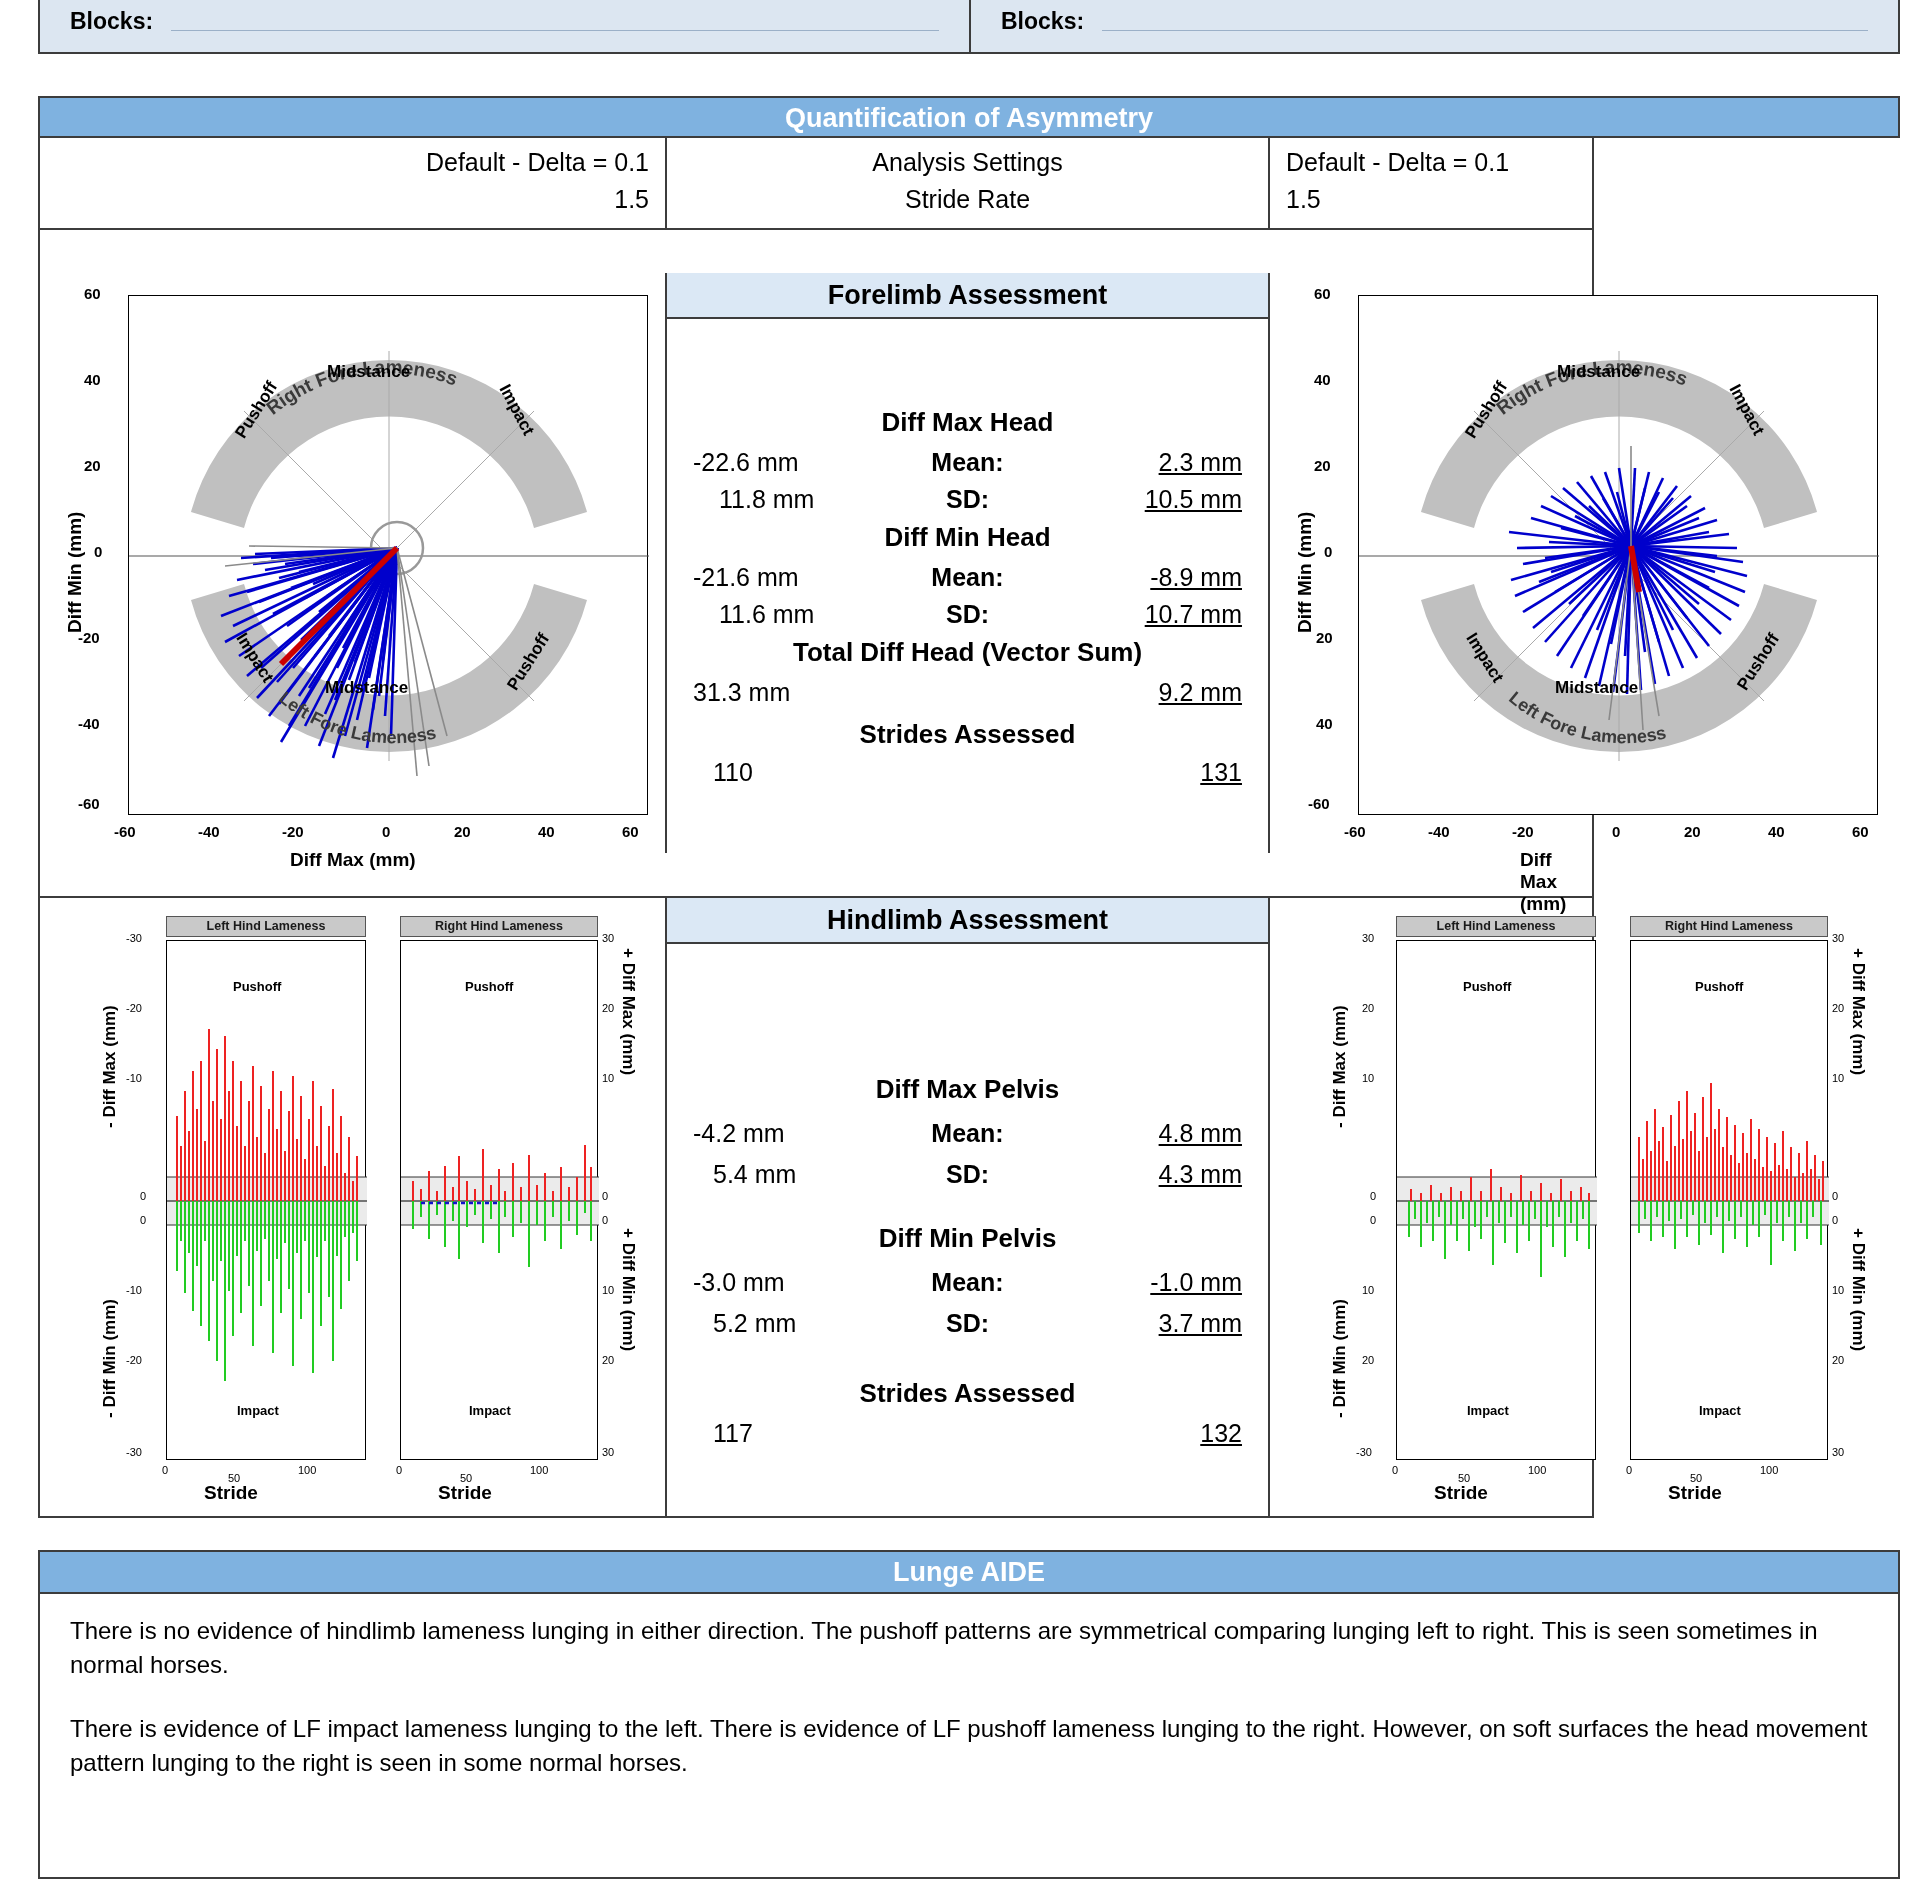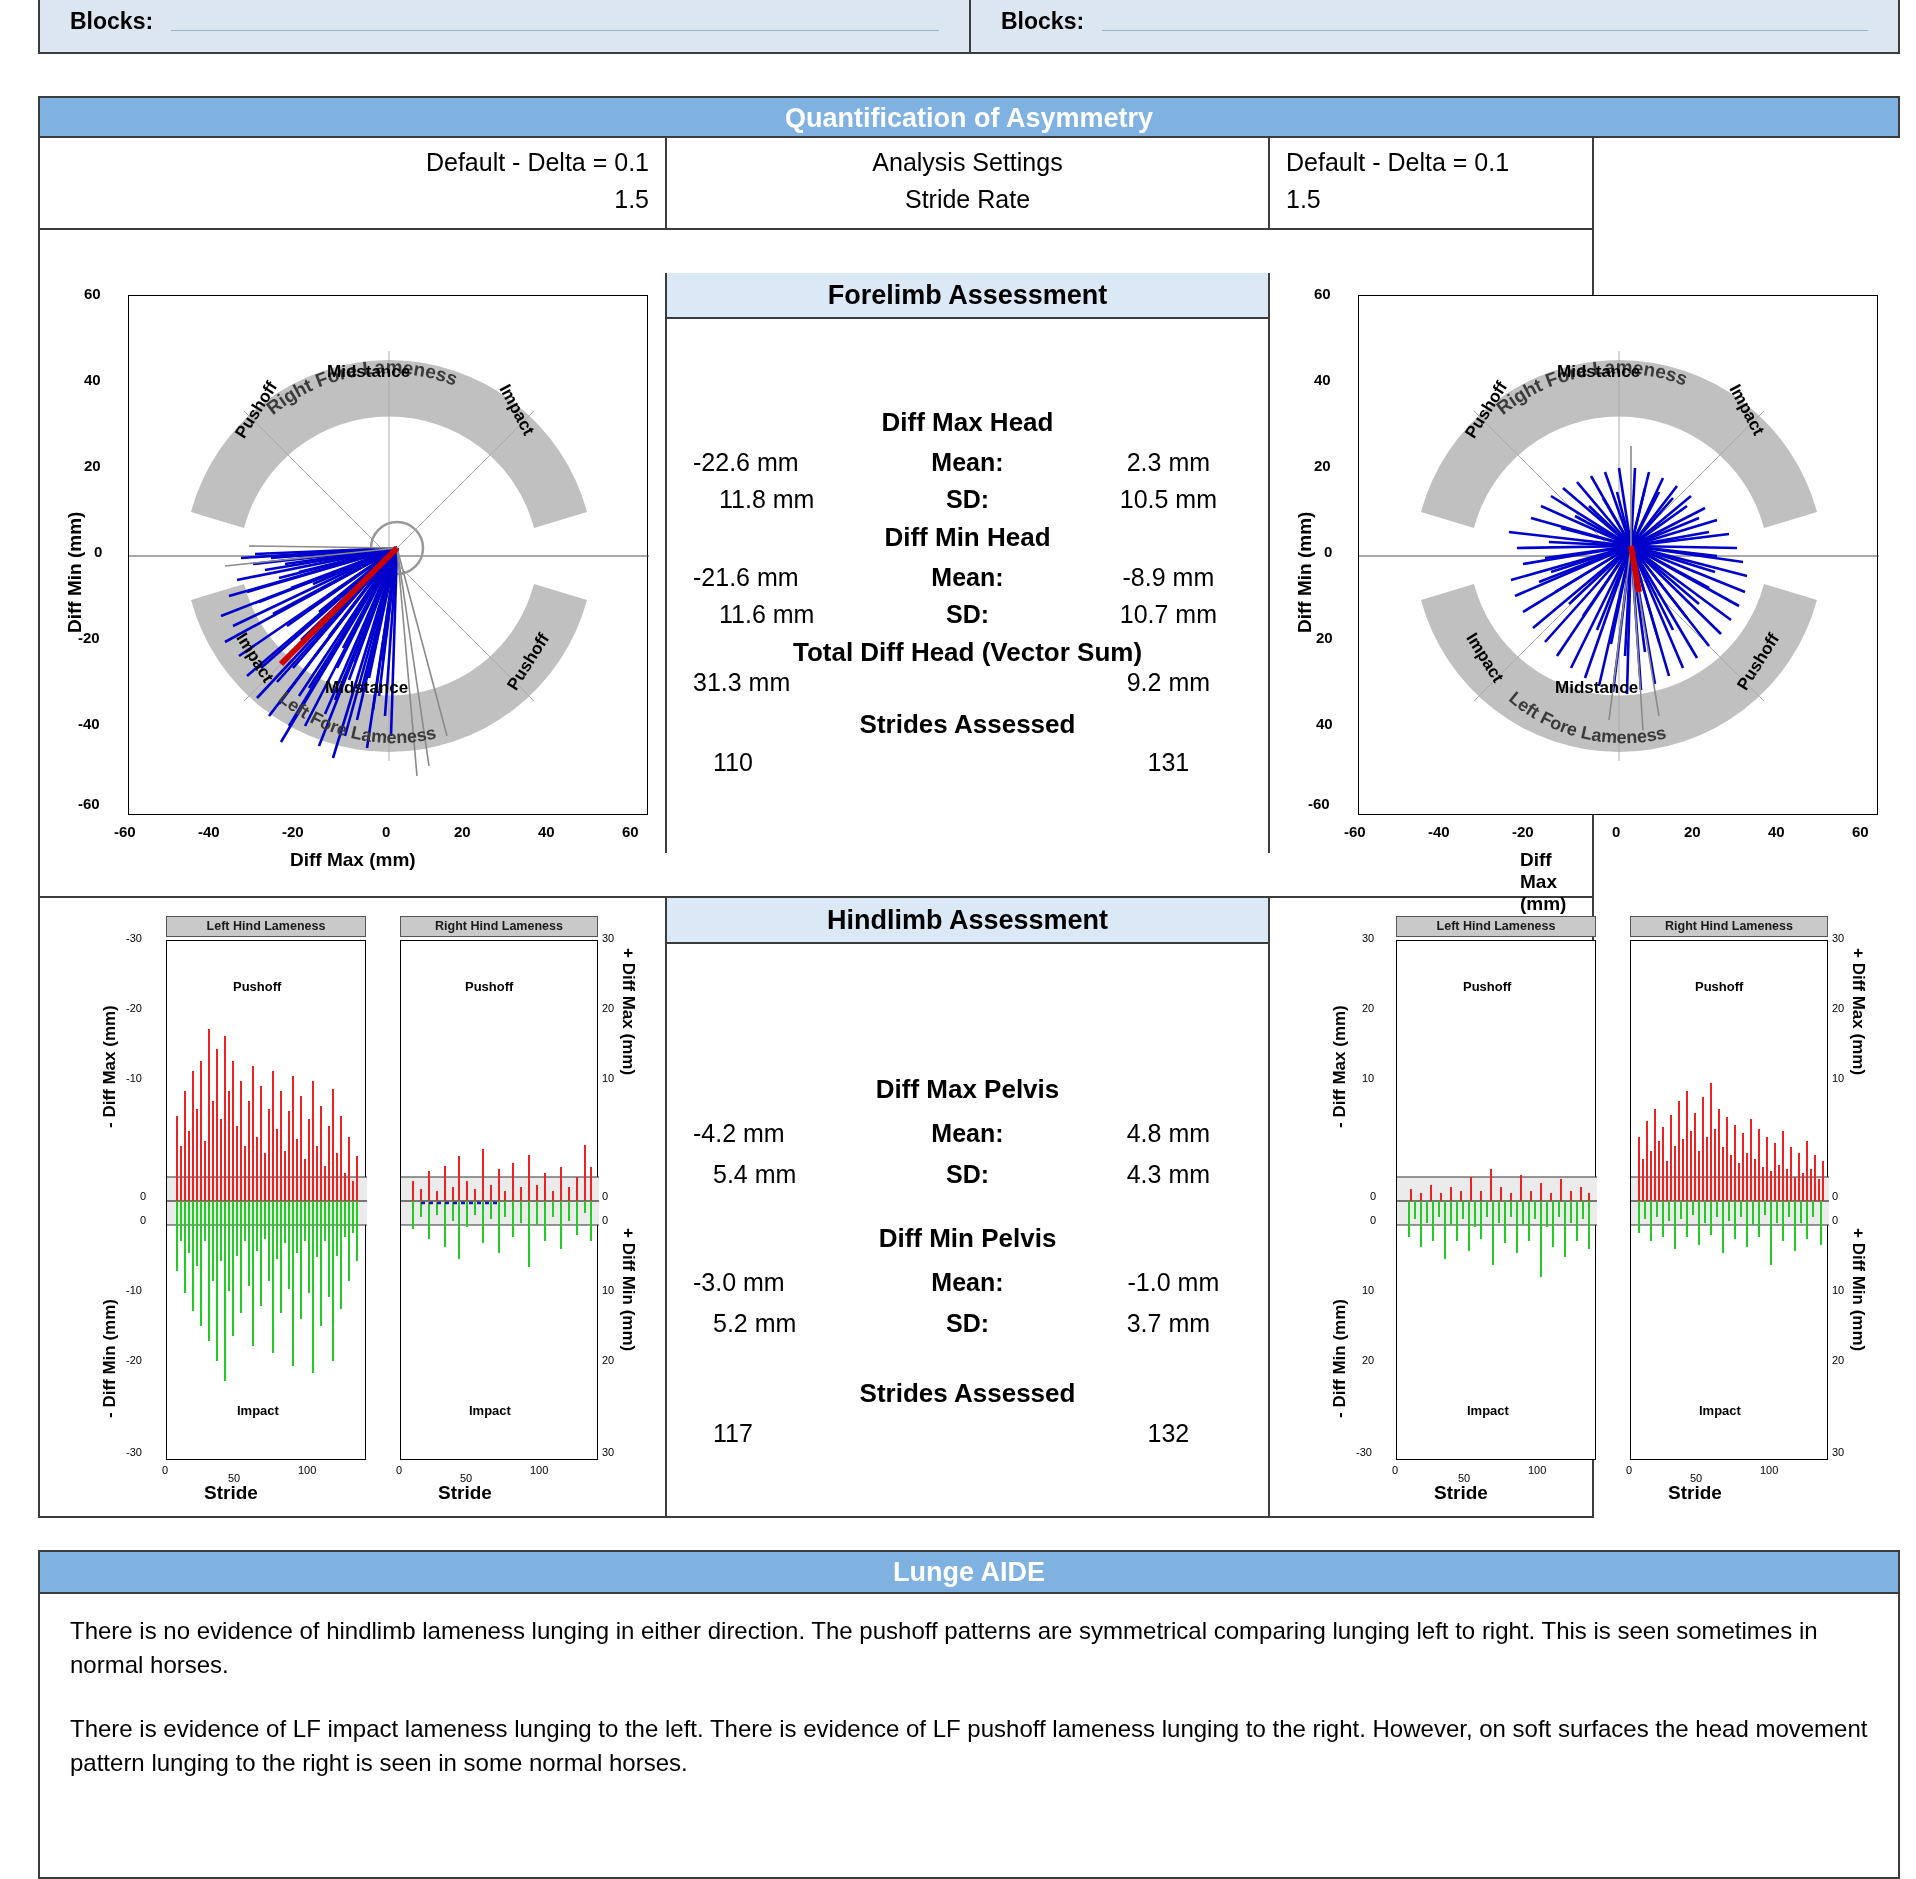--- a/index.html
+++ b/index.html
@@ -72,21 +72,21 @@
   .plot-pane { position:relative; width:100%; height:100%; padding:10px; }
 
   
   .numbers {
     padding:0 26px; font-size:25px;
   }
   .num-title { font-weight:bold; text-align:center; font-size:26px; }
   .num-line { display:flex; align-items:baseline; }
   .num-a { width:33%; text-align:left; }
   .num-b { width:34%; text-align:center; font-weight:bold; }
-  .num-c2 { width:33%; text-align:center; padding-left:34px; }
+  .num-c2 { width:33%; text-align:right; padding-left:34px;text-decoration:underline; }
 
   
   #lunge-bar { position:absolute; left:38px; top:1550px; width:1862px; height:44px; }
   .lunge-body {
     position:absolute; left:38px; top:1594px; width:1862px; height:285px;
     border:2px solid #3c3c3c; border-top:none; padding:20px 30px;
     font-size:24px; line-height:34px;
   }
   .lunge-body p { margin:0 0 30px 0; }
   .polar-axes {
@@ -316,21 +316,21 @@
           <div class="num-line" style="margin-bottom:8px;">
             <span class="num-a">-21.6 mm</span>
             <span class="num-b">Mean:</span>
             <span class="num-c2">-8.9 mm</span>
           </div>
           <div class="num-line" style="margin-bottom:8px;">
             <span class="num-a" style="padding-left:26px;">11.6 mm</span>
             <span class="num-b">SD:</span>
             <span class="num-c2">10.7 mm</span>
           </div>
-          <div class="num-title" style="">Total Diff Head (Vector Sum)</div>
+          <div class="num-title" style="margin-bottom:10px;">Total Diff Head (Vector Sum)</div>
           <div class="num-line" style="margin-bottom:12px;">
             <span class="num-a">31.3 mm</span>
             <span class="num-b"></span>
             <span class="num-c2">9.2 mm</span>
           </div>
           <div class="num-title" style="margin-bottom:8px;">Strides Assessed</div>
           <div class="num-line">
             <span class="num-a" style="padding-left:20px;">110</span>
             <span class="num-b"></span>
             <span class="num-c2">131</span>

